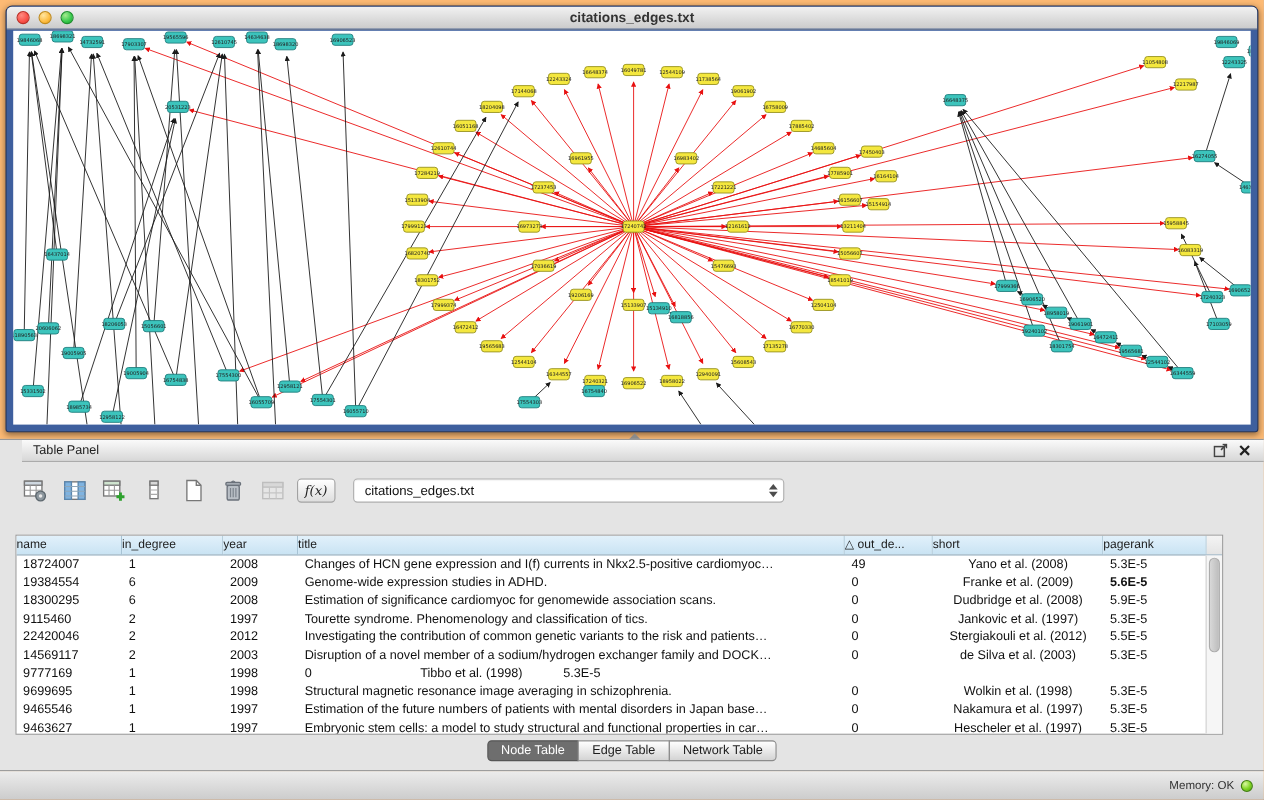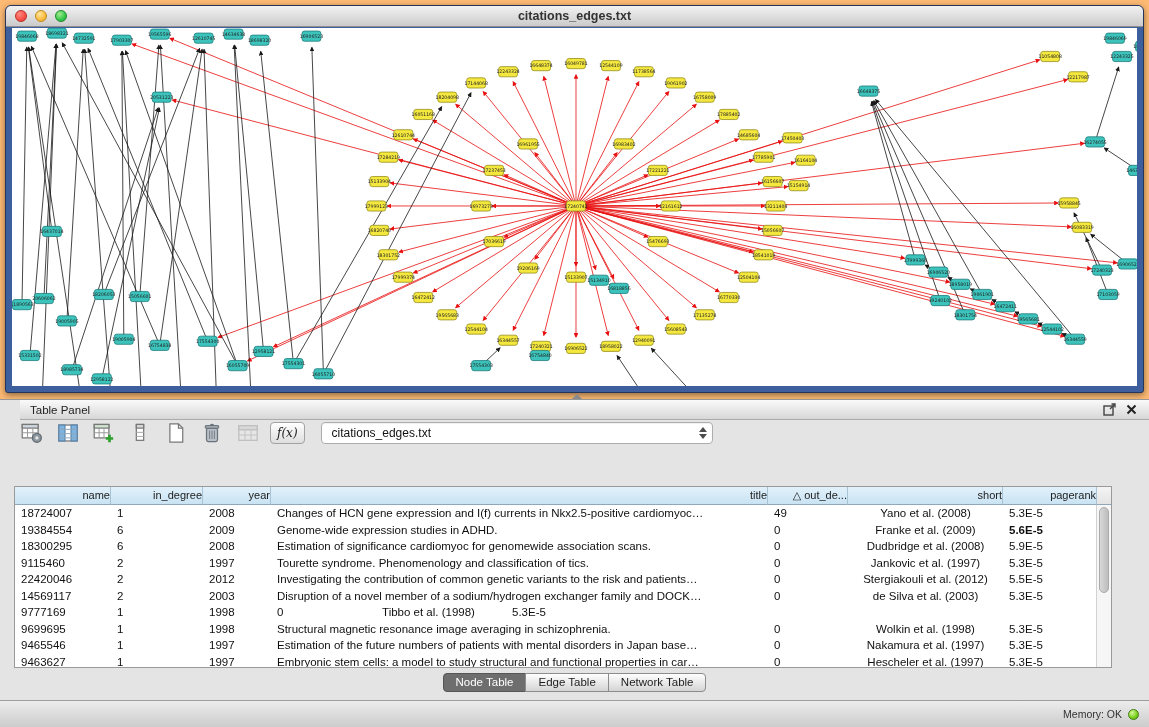--- a/index.html
+++ b/index.html
@@ -34,21 +34,21 @@
   
   .table-panel { position:absolute; top:399px; left:0; width:1149px; height:301px;
     background:#e4e4e4; border-top:1px solid #979797; }
   .panel-header { height:20px; background:linear-gradient(#fafafa,#d7d7d7);
     border-bottom:1px solid #ababab; display:flex; align-items:center; padding:0 10px;margin-left:20px; }
   .panel-title { font-size:11.5px; color:#222; }
   .panel-header-spacer { flex:1; }
   .panel-hbtn { width:16px; height:16px; border:none; background:transparent; cursor:pointer;
     display:flex; align-items:center; justify-content:center; padding:0; margin-left:6px; }
 
-  .toolbar { position:absolute; top:18px; left:18px; height:30px; display:flex; align-items:center; gap:8px; }
+  .toolbar { position:absolute; top:31px; left:18px; height:30px; display:flex; align-items:center; gap:8px; }
   .tool-btn { width:28px; height:26px; border:none; background:transparent; cursor:pointer;
     display:flex; align-items:center; justify-content:center; padding:0; }
   .tool-btn.disabled { opacity:.42; }
   .fx-btn { min-width:34px; height:22px; border:1px solid #a2a2a2; border-radius:4px;
     background:linear-gradient(#ffffff,#dedede); cursor:pointer;
     font-family:"DejaVu Serif", serif; font-style:italic; font-size:12px; color:#222; padding:0 6px; }
   .combo { margin-left:8px; width:392px; height:22px; background:#fff; border:1px solid #adadad;
     border-radius:4px; display:flex; align-items:center; cursor:pointer;
     box-shadow:inset 0 1px 1px rgba(0,0,0,.06); position:relative; }
   .combo-text { flex:1; padding-left:10px; font-size:12px; color:#111; white-space:nowrap; overflow:hidden; }
@@ -56,21 +56,21 @@
     align-items:center; justify-content:center; gap:2px; }
   .arr-up { width:0; height:0; border-left:4px solid transparent; border-right:4px solid transparent;
     border-bottom:5px solid #4c4c4c; }
   .arr-dn { width:0; height:0; border-left:4px solid transparent; border-right:4px solid transparent;
     border-top:5px solid #4c4c4c; }
 
   .tbl { position:absolute; top:86px; left:14px; width:1098px; bottom:32px;
     background:#fff; border:1px solid #9a9a9a; overflow:hidden; }
   .tbl-header { display:flex; height:18px; }
   .th { background:linear-gradient(#e2f1fb,#c9e3f3); border-right:1px solid #a7c3d4;
-    border-bottom:1px solid #8ea8b9; font-size:11px; color:#1c1c1c; text-align:right;
+    border-bottom:1px solid #8ea8b9; font-size:11px; color:#1c1c1c; text-align:left;
     line-height:17px; white-space:nowrap; overflow:hidden; cursor:pointer; flex-shrink:0; }
   .th-corner { flex:1; background:linear-gradient(#f4f4f4,#e4e4e4); border-bottom:1px solid #8ea8b9; }
   .tbl-body { position:absolute; top:18px; left:0; right:15px; bottom:0; overflow:hidden; }
   .tr { display:flex; height:16.5px; cursor:default; }
   .td { font-size:11.5px; color:#101010; line-height:16.5px; padding-left:6px;
     white-space:nowrap; overflow:hidden; flex-shrink:0; }
   .td-short { text-align:center; padding-left:0; }
   .vscroll { position:absolute; top:18px; right:0; bottom:0; width:15px; background:#f6f6f6;
     border-left:1px solid #d2d2d2; }
   .vthumb { position:absolute; top:2px; left:2px; width:10px; height:86px;

